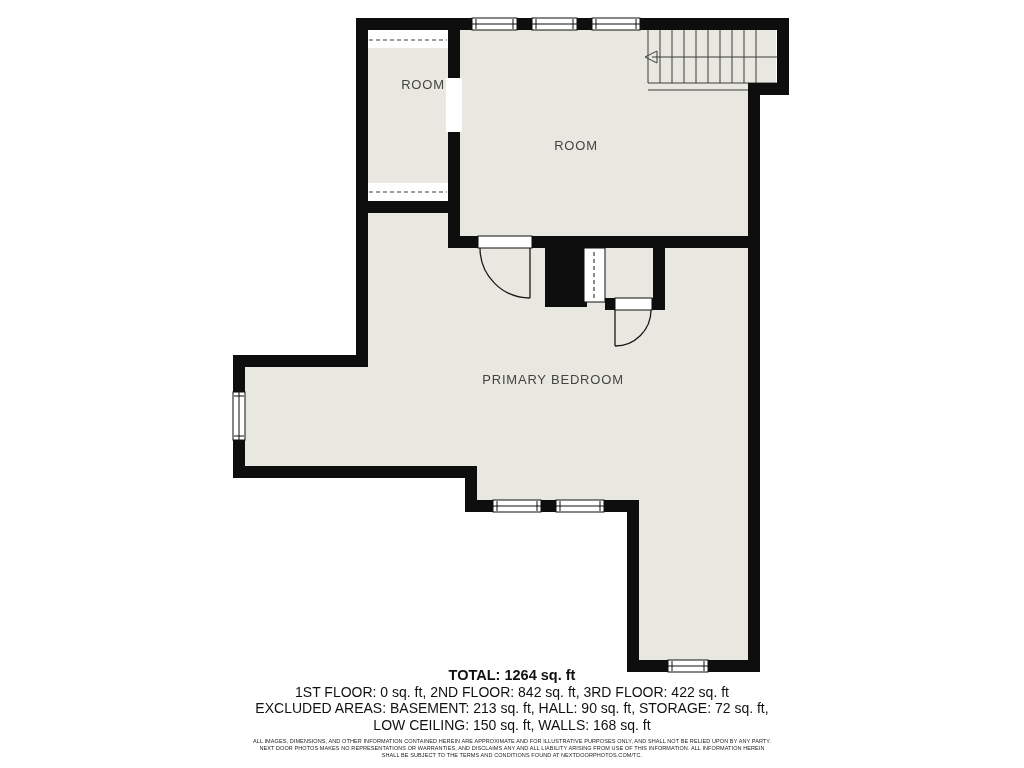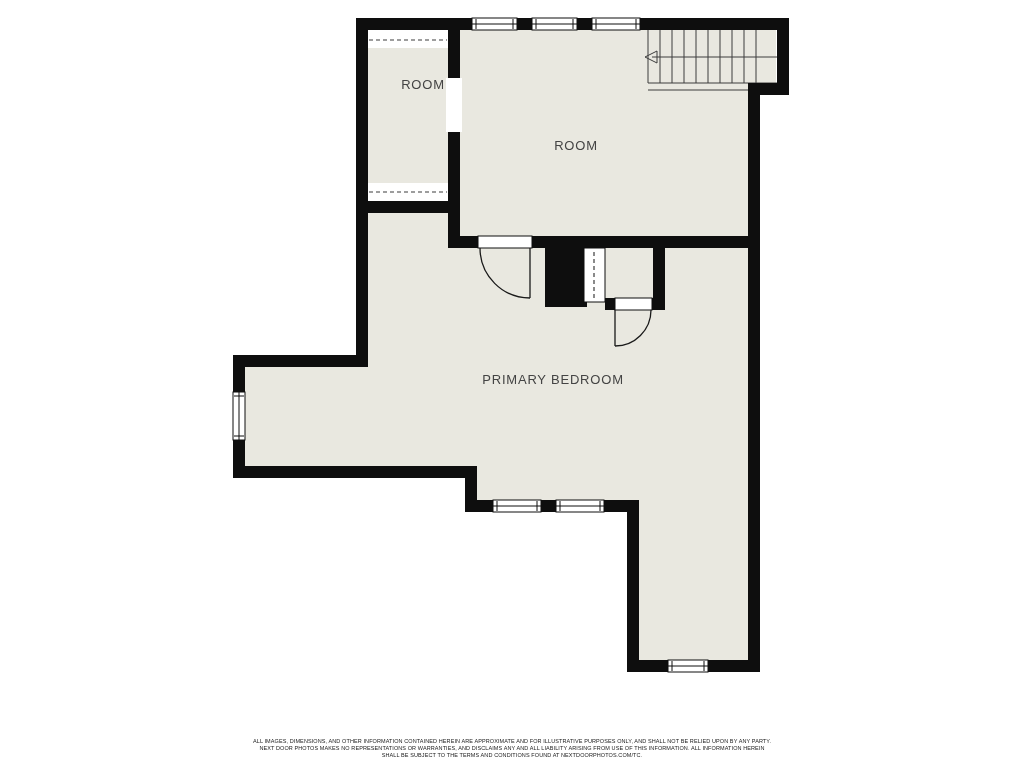--- a/index.html
+++ b/index.html
@@ -177,20 +177,26 @@
       </g>
     </g>
 
     <g>
       <text class="room-label" x="423" y="89">ROOM</text>
       <text class="room-label" x="576" y="150">ROOM</text>
       <text class="room-label" x="553" y="384">PRIMARY BEDROOM</text>
     </g>
   </svg>
 
+  <div class="summary">
+    <div class="total">TOTAL: 1264 sq. ft</div>
+    <div>1ST FLOOR: 0 sq. ft, 2ND FLOOR: 842 sq. ft, 3RD FLOOR: 422 sq. ft</div>
+    <div>EXCLUDED AREAS: BASEMENT: 213 sq. ft, HALL: 90 sq. ft, STORAGE: 72 sq. ft,</div>
+    <div>LOW CEILING: 150 sq. ft, WALLS: 168 sq. ft</div>
+  </div>
 
   <div class="disclaimer">
     <div>ALL IMAGES, DIMENSIONS, AND OTHER INFORMATION CONTAINED HEREIN ARE APPROXIMATE AND FOR ILLUSTRATIVE PURPOSES ONLY, AND SHALL NOT BE RELIED UPON BY ANY PARTY.</div>
     <div>NEXT DOOR PHOTOS MAKES NO REPRESENTATIONS OR WARRANTIES, AND DISCLAIMS ANY AND ALL LIABILITY ARISING FROM USE OF THIS INFORMATION. ALL INFORMATION HEREIN</div>
     <div>SHALL BE SUBJECT TO THE TERMS AND CONDITIONS FOUND AT NEXTDOORPHOTOS.COM/TC.</div>
   </div>
 
 </div>
 
 </body></html>

